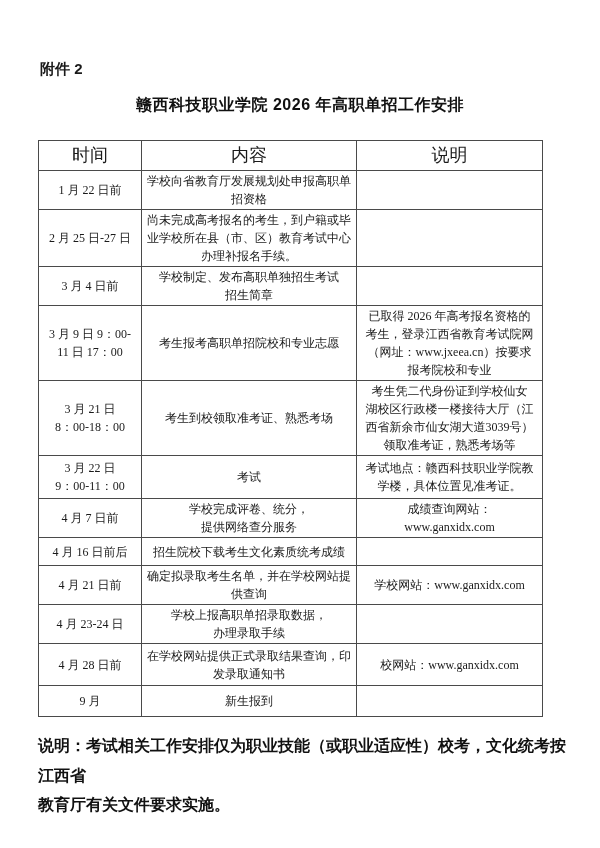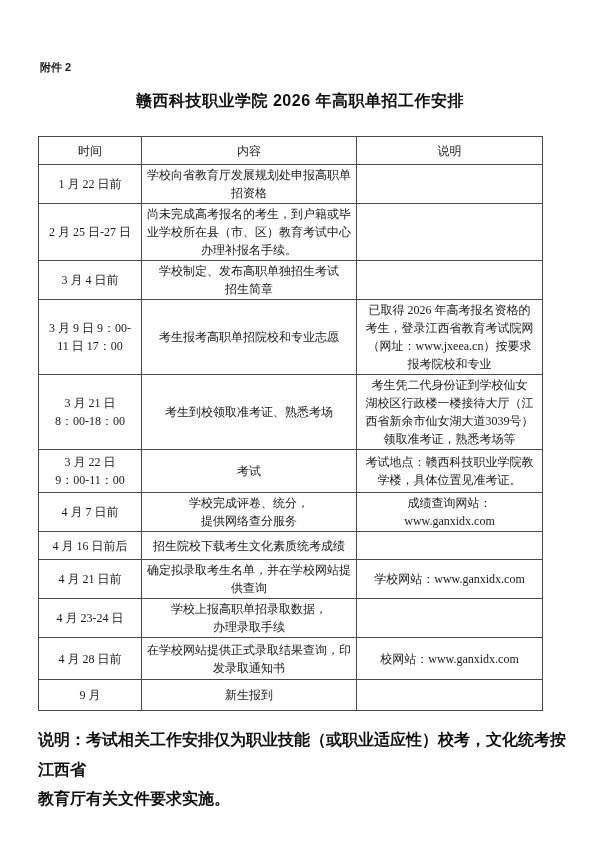--- a/index.html
+++ b/index.html
@@ -9,21 +9,21 @@
     background: #ffffff;
     font-family: "Liberation Serif", "DejaVu Serif", serif;
     color: #1a1a1a;
     overflow: hidden;
   }
   .page { width: 600px; height: 848px; position: relative; }
 
   .attachment {
     padding: 60px 0 0 40px;
     font-family: "Liberation Sans", "DejaVu Sans", sans-serif;
-    font-size: 11px;
+    font-size: 15px;
     font-weight: bold;
     color: #1a1a1a;
   }
 
   .title {
     margin: 16px 0 0 0;
     text-align: center;
     font-family: "Liberation Sans", "DejaVu Sans", sans-serif;
     font-size: 16px;
     font-weight: bold;
@@ -41,21 +41,21 @@
     border: 1px solid #4a4a4a;
     text-align: center;
     vertical-align: middle;
     font-size: 12px;
     line-height: 1.5;
     font-weight: normal;
     padding: 1px 2px;
     white-space: pre-line;
     overflow: hidden;
   }
-  table.schedule th { font-size: 12px; }
+  table.schedule th { font-size: 18px; }
   td.c-time { font-size: 12px; }
   td.c-note { font-size: 12px; line-height: 1.5; margin-left: 48px; }
 
   .footnote {
     margin: 14px 0 0 38px;
     width: 530px;
     font-size: 16px;
     font-weight: bold;
     line-height: 1.85;
     white-space: pre-line;

